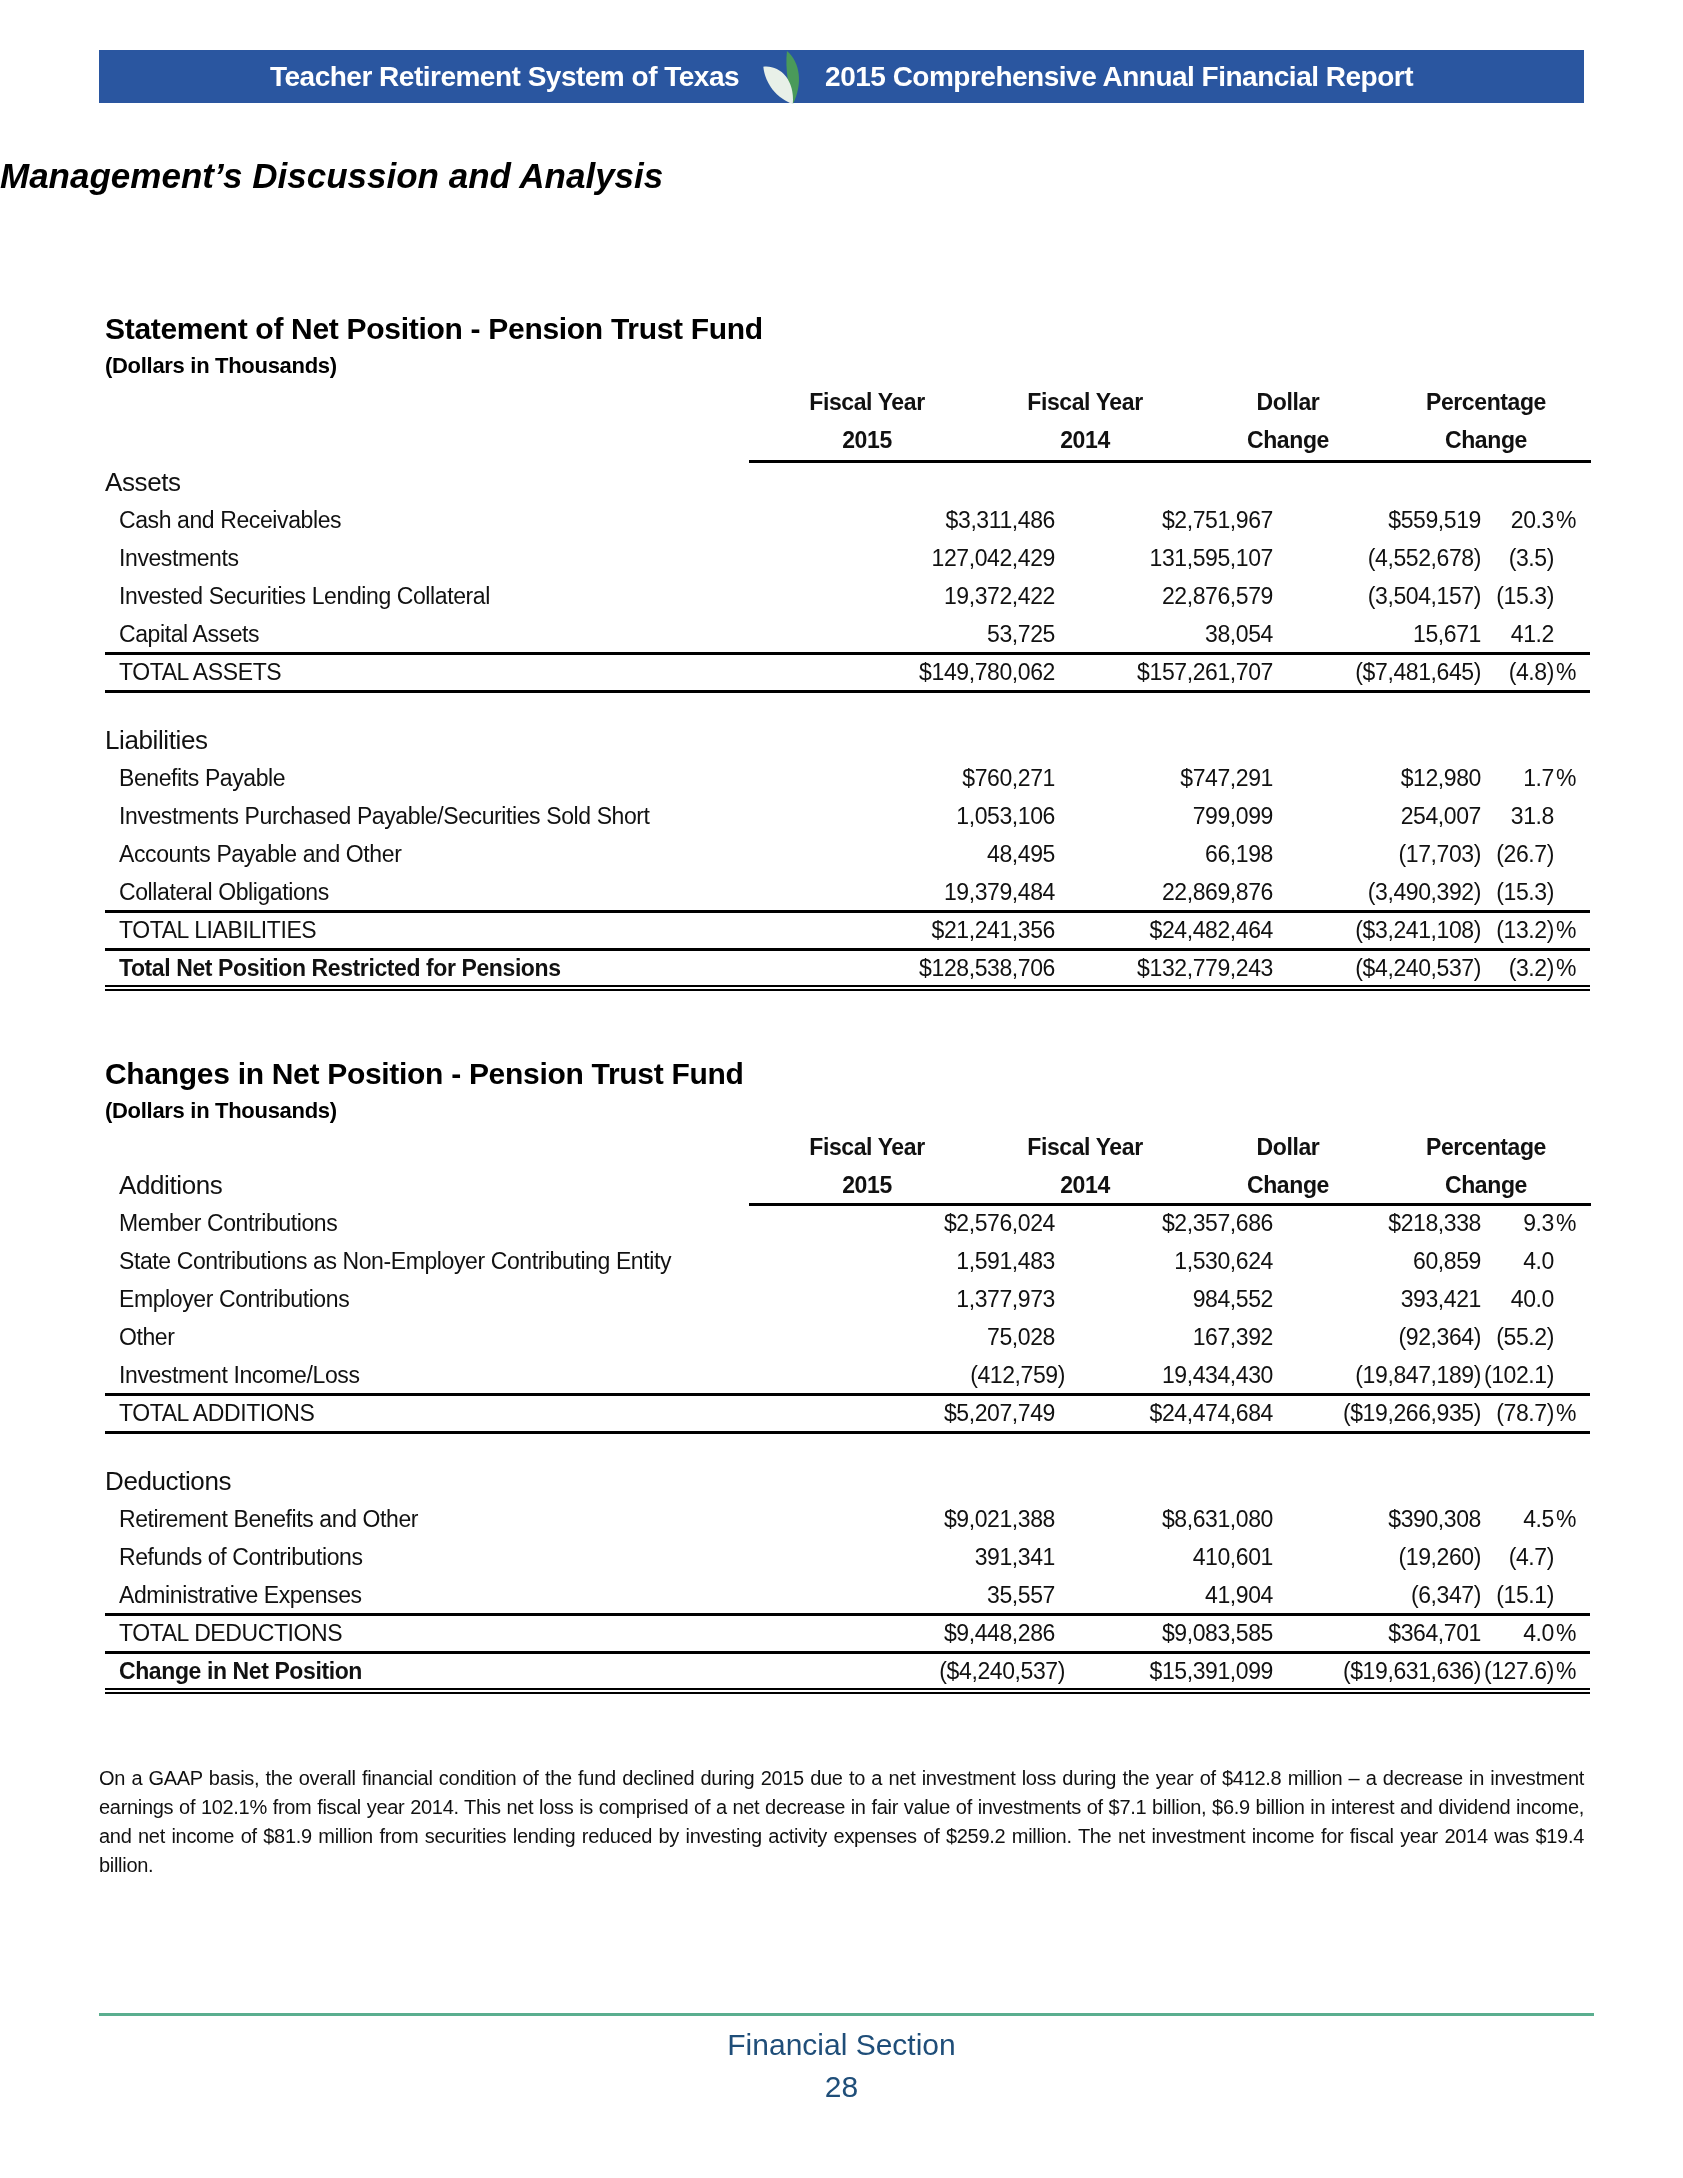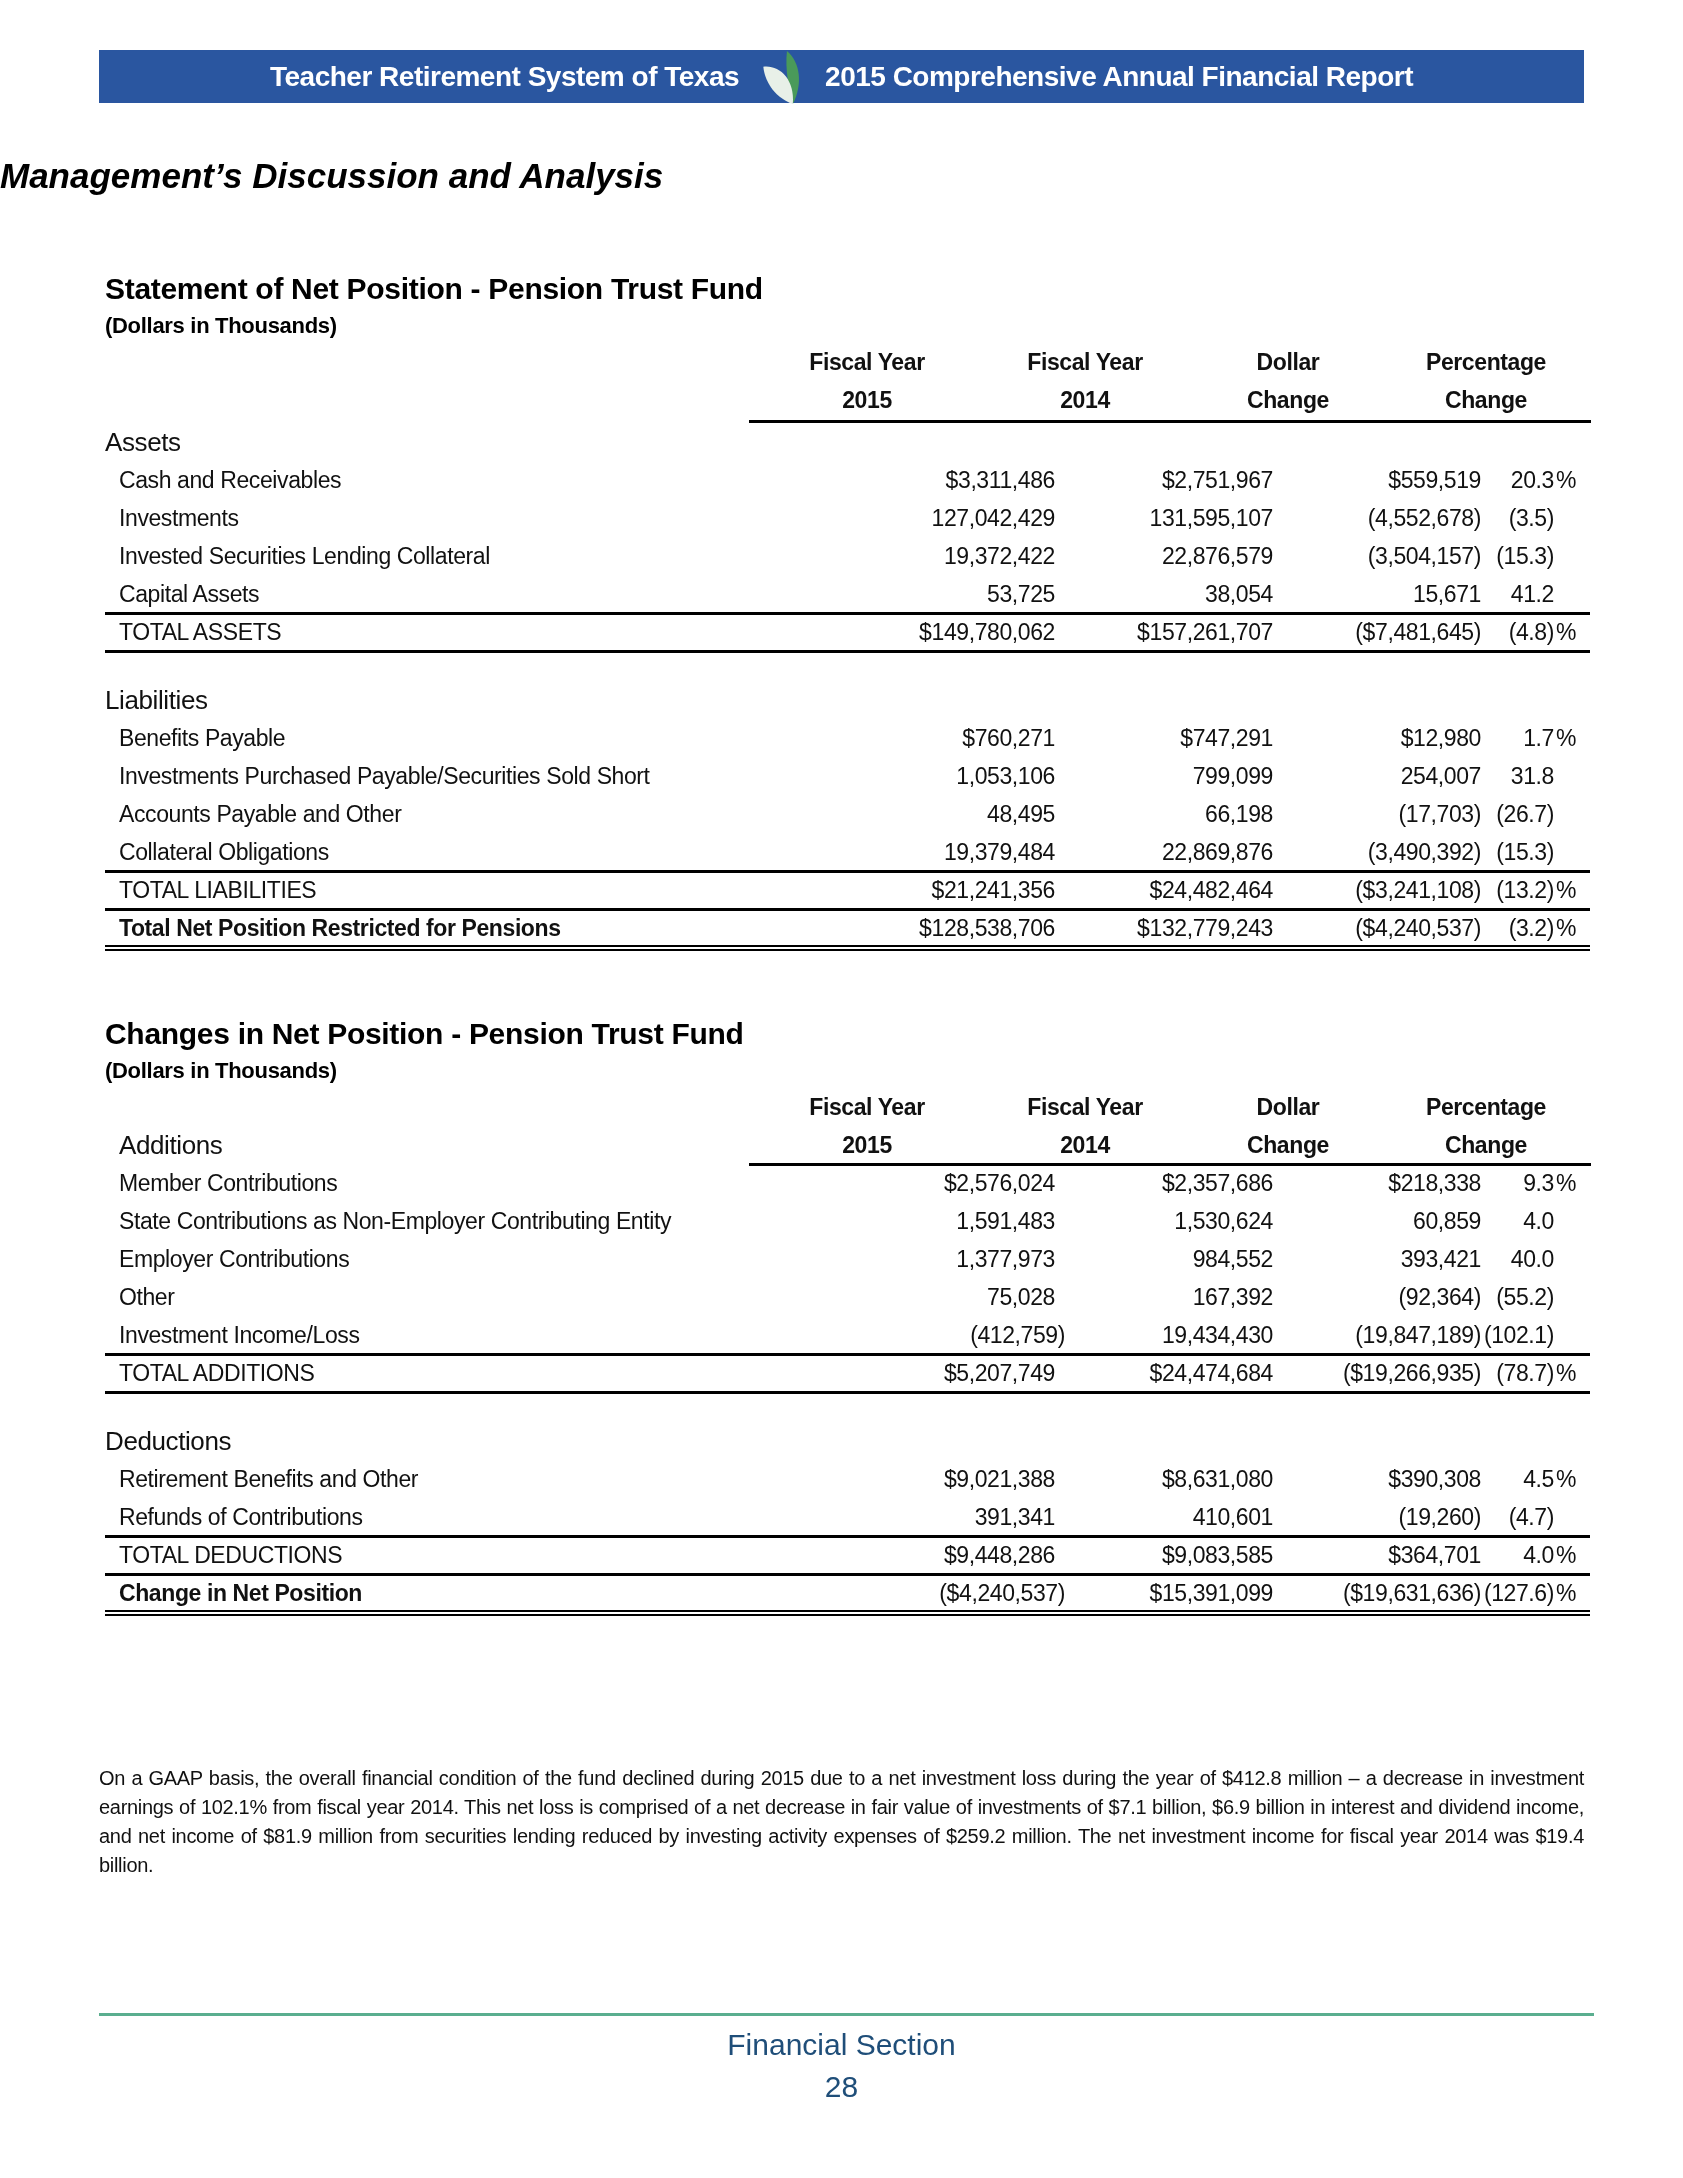--- a/index.html
+++ b/index.html
@@ -14,21 +14,21 @@
     .banner .left { margin-right: 18px; }
     .banner .right { margin-left: 18px; }
     .banner .leaf { width: 50px; height: 63px; display: inline-block; }
 
     .page-title {
       position: absolute; left: 0; top: 156px; width: 1683px; text-align: left;
       font-style: italic; font-weight: bold; font-size: 35px; color: #000;
     }
 
     .section { position: absolute; left: 105px; width: 1485px; }
-    .sec-title { font-weight: bold; font-size: 30px; color: #000; height: 40px; line-height: 40px; letter-spacing: -0.3px; }
+    .sec-title { font-weight: bold; font-size: 30px; color: #000; height: 40px; line-height: 40px; letter-spacing: -0.3px; margin-top: 40px; }
     .sec-sub { font-weight: bold; font-size: 22px; color: #000; height: 34px; line-height: 34px; letter-spacing: -0.3px; }
 
     .tbl { position: relative; width: 1485px; font-size: 23px; letter-spacing: -0.4px; }
     .row { position: relative; height: 38px; line-height: 38px; }
     .row .label { position: absolute; left: 14px; white-space: nowrap; }
     .row .c { position: absolute; text-align: right; white-space: nowrap; }
     .c1 { right: 535px; width: 218px; }
     .c2 { right: 317px; width: 218px; }
     .c3 { right: 109px; width: 218px; }
     .c4 { right: 36px; width: 119px; }
@@ -285,20 +285,28 @@
       <span class="pct">%</span>
     </div>
     <div class="row">
       <span class="label">Refunds of Contributions</span>
       <span class="c c1">391,341</span>
       <span class="c c2">410,601</span>
       <span class="c c3">(19,260)</span>
       <span class="c c4">(4.7)</span>
       <span class="pct"></span>
     </div>
+    <div class="row">
+      <span class="label">Administrative Expenses</span>
+      <span class="c c1">35,557</span>
+      <span class="c c2">41,904</span>
+      <span class="c c3">(6,347)</span>
+      <span class="c c4">(15.1)</span>
+      <span class="pct"></span>
+    </div>
     <div style="position:relative;height:0;">
         <div class="rule-full" style="top:-1px;"></div>
       </div>
     <div class="row">
       <span class="label">TOTAL DEDUCTIONS</span>
       <span class="c c1">$9,448,286</span>
       <span class="c c2">$9,083,585</span>
       <span class="c c3">$364,701</span>
       <span class="c c4">4.0</span>
       <span class="pct">%</span>

